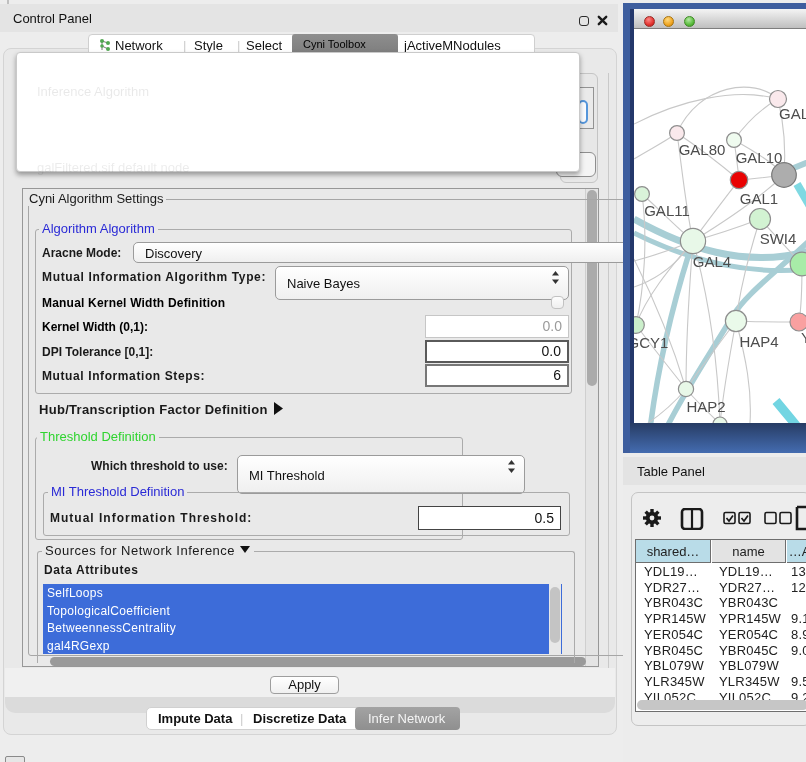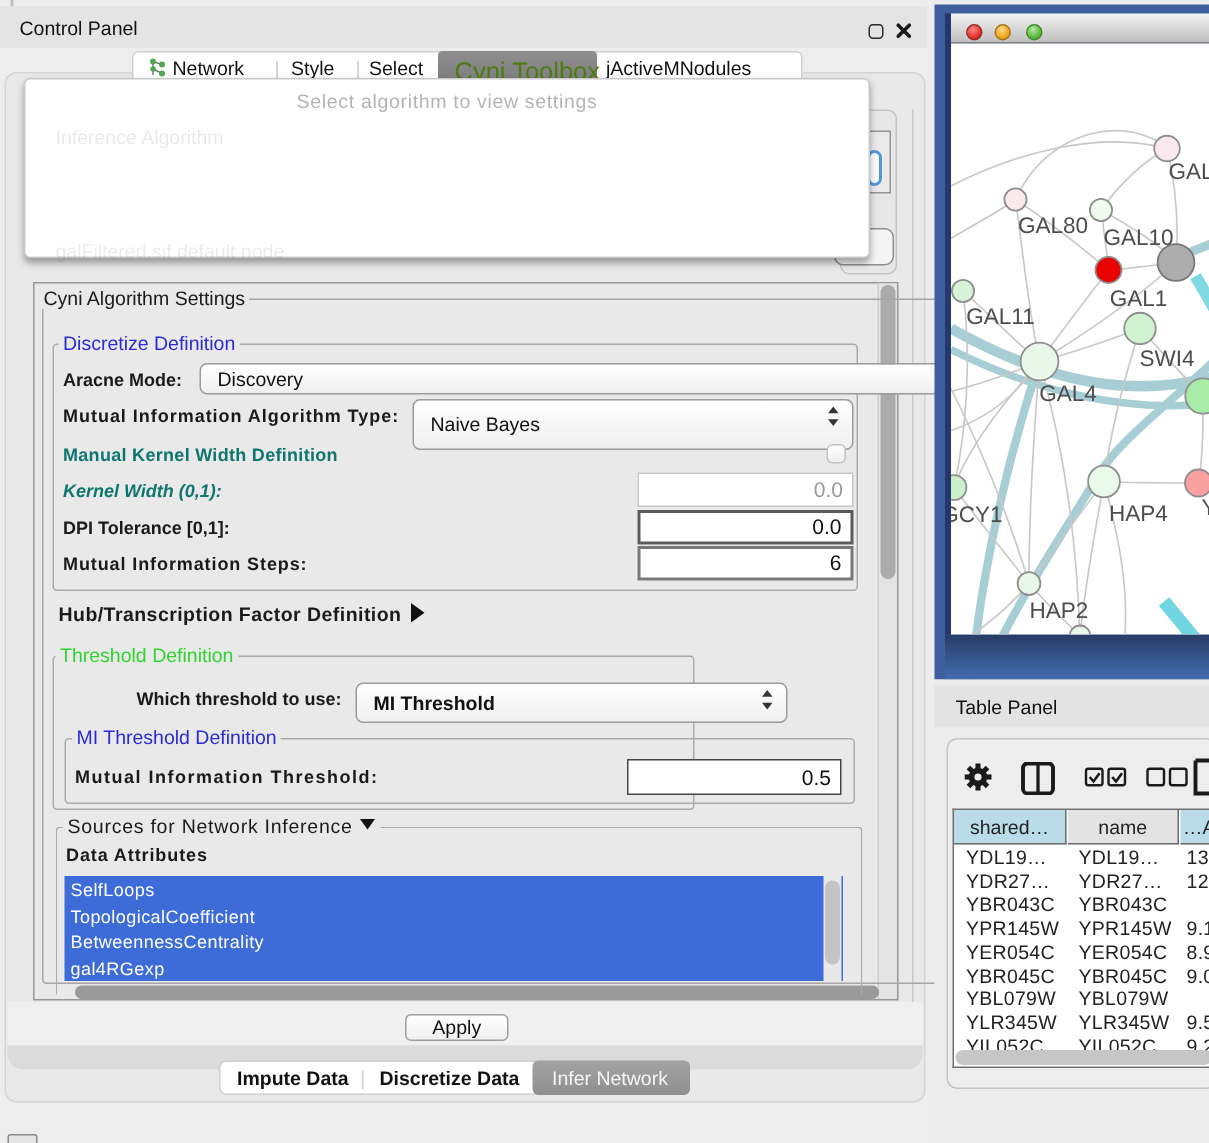--- a/index.html
+++ b/index.html
@@ -1,20 +1,20 @@
 <!DOCTYPE html>
 <html><head>
 <meta charset="utf-8">
 <style>
 * { margin:0; padding:0; box-sizing:border-box; }
 html,body { width:806px; height:762px; background:#EDEDED; font-family:"Liberation Sans", sans-serif; overflow:hidden; position:relative; }
 .a { position:absolute; }
 .b { font-weight:bold; }
 .lbl { font-size:12px; font-weight:bold; color:#1A1A1A; white-space:nowrap; }
-.dis { color:#0f766e; }
+.dis { color:#000000; }
 .grp { position:absolute; border:1px solid #ABABAB; border-radius:3px; }
 .gt { position:absolute; top:-9px; left:7px; background:#E9E9E9; padding:0 3px; font-size:13px; white-space:nowrap; }
 .combo { position:absolute; background:linear-gradient(#FFFFFF,#EFEFEF); border:1px solid #9B9B9B; border-radius:5px; font-size:13px; color:#111; }
 .combo span.tx { position:absolute; left:11px; top:50%; transform:translateY(-50%); }
 .tf { position:absolute; background:#FFF; font-size:14px; color:#111; text-align:right; padding-right:6px; white-space:nowrap; }
 </style>
 </head>
 <body>
 
 <div class="a" style="left:7px;top:0;width:2px;height:4px;background:#BFBFBF;"></div>
@@ -35,78 +35,78 @@
  <circle cx="4" cy="3" r="2" fill="#52A852"></circle>
     <circle cx="10" cy="5" r="2" fill="#52A852"></circle>
     <circle cx="4" cy="8" r="1.8" fill="#52A852"></circle>
     <circle cx="10" cy="11" r="2" fill="#52A852"></circle>
 </svg>
 <div class="a" style="left:115px;top:38px;font-size:13px;color:#111;">Network</div>
 <div class="a" style="left:183px;top:38px;color:#CCC;font-size:13px;">|</div>
 <div class="a" style="left:194px;top:38px;font-size:13px;color:#111;">Style</div>
 <div class="a" style="left:237px;top:38px;color:#CCC;font-size:13px;">|</div>
 <div class="a" style="left:246px;top:38px;font-size:13px;color:#111;">Select</div>
-<div class="a" style="left:303px;top:38px;font-size:17px;color:#4d7c0f;text-align:center;">Cyni Toolbox</div>
+<div class="a" style="left:303px;top:38px;font-size:11px;color:#000000;text-align:center;">Cyni Toolbox</div>
 <div class="a" style="left:404px;top:38px;font-size:13px;color:#111;">jActiveMNodules</div>
 
 <div class="a" style="left:560px;top:73px;width:38px;height:110px;background:#E7E7E7;border:1px solid #C4C4C4;border-radius:6px;"></div>
 <div class="a" style="left:556px;top:87px;width:38px;height:42px;background:#EAEAEA;border:1px solid #939393;"></div>
 <div class="a" style="left:578px;top:100px;width:10px;height:24px;border:2.5px solid #5596DB;border-radius:6px;background:#FAFCFF;"></div>
 <div class="a" style="left:556px;top:152px;width:40px;height:25px;background:#F4F4F4;border:1px solid #8E8E8E;border-radius:6px;"></div>
 <div class="a" style="left:608px;top:73px;width:1px;height:630px;background:#C9C9C9;"></div>
 
 <div class="a" style="left:22px;top:188px;width:577px;height:479px;background:#E9E9E9;border:1px solid #979797;"></div>
 
 <div class="a" style="left:585px;top:189px;width:13px;height:477px;background:#E4E4E4;border-left:1px solid #CFCFCF;"></div>
 <div class="a" style="left:586.5px;top:190px;width:10px;height:196px;background:#ABABAB;border-radius:5px;"></div>
 
 <div class="a" style="left:50px;top:657px;width:536px;height:9px;background:#9A9A9A;border-radius:5px;"></div>
 
 <div class="grp" style="left:28px;top:199px;width:623px;height:457px;border-color:#A6A6A6;">
   <span class="gt" style="color:#1A1A1A;left:-3px;">Cyni Algorithm Settings</span>
 </div>
 
 <div class="grp" style="left:35px;top:229px;width:537px;height:165px;">
-  <span class="gt" style="color:#2A2AD6;left:3px;">Discretize Definition</span>
+  <span class="gt" style="color:#2A2AD6;left:3px;">Algorithm Algorithm</span>
 </div>
 <div class="lbl a" style="left:42px;top:246px;">Aracne Mode:</div>
 <div class="combo" style="left:133px;top:242px;width:524px;height:21px;">
     <span class="tx">Discovery</span>
   <svg style="position:absolute;right:8px;top:3px;" width="9" height="15" viewBox="0 0 9 15">
       <path d="M4.5 1 L8 5.5 L1 5.5 Z" fill="#333"></path>
       <path d="M4.5 14 L1 9.5 L8 9.5 Z" fill="#333"></path>
     </svg>
 </div>
 <div class="lbl a" style="left:42px;top:270px;letter-spacing:0.65px;">Mutual Information Algorithm Type:</div>
 <div class="combo" style="left:275px;top:266px;width:294px;height:34px;">
     <span class="tx">Naive Bayes</span>
   <svg style="position:absolute;right:8px;top:3px;" width="9" height="15" viewBox="0 0 9 15">
       <path d="M4.5 1 L8 5.5 L1 5.5 Z" fill="#333"></path>
       <path d="M4.5 14 L1 9.5 L8 9.5 Z" fill="#333"></path>
     </svg>
 </div>
 <div class="lbl dis a" style="left:42px;top:296px;letter-spacing:0.2px;">Manual Kernel Width Definition</div>
 <div class="a" style="left:551px;top:296px;width:13px;height:13px;background:linear-gradient(#FDFDFD,#EFEFEF);border:1px solid #C2C2C2;border-radius:4px;"></div>
-<div class="lbl dis a" style="left:42px;top:320px;font-style:italic;">Kernel Width (0,1):</div>
+<div class="lbl dis a" style="left:42px;top:320px;">Kernel Width (0,1):</div>
 <div class="tf" style="left:425px;top:315px;width:144px;height:23px;border:1px solid #C6C6C6;color:#9B9B9B;line-height:21px;">0.0</div>
 <div class="lbl a" style="left:42px;top:345px;">DPI Tolerance [0,1]:</div>
 <div class="tf" style="left:425px;top:340px;width:144px;height:23px;border:2px solid #5A5A5A;line-height:19px;">0.0</div>
 <div class="lbl a" style="left:42px;top:369px;letter-spacing:0.6px;">Mutual Information Steps:</div>
 <div class="tf" style="left:425px;top:364px;width:144px;height:23px;border:2px solid #777;line-height:19px;">6</div>
 
 <div class="lbl a" style="left:39px;top:402px;font-size:13px;letter-spacing:0.3px;">Hub/Transcription Factor Definition</div>
 <svg class="a" style="left:273px;top:401px;" width="11" height="15" viewBox="0 0 11 15">
     <path d="M1 1 L10 7.5 L1 14 Z" fill="#111"></path>
   </svg>
 
 <div class="grp" style="left:35px;top:437px;width:428px;height:103px;">
   <span class="gt" style="color:#2FD42F;left:1px;">Threshold Definition</span>
 </div>
 <div class="lbl a" style="left:91px;top:459px;">Which threshold to use:</div>
-<div class="combo" style="left:237px;top:455px;width:288px;height:27px;font-weight:bold;">
+<div class="combo" style="left:237px;top:455px;width:288px;height:39px;">
     <span class="tx">MI Threshold</span>
   <svg style="position:absolute;right:8px;top:3px;" width="9" height="15" viewBox="0 0 9 15">
       <path d="M4.5 1 L8 5.5 L1 5.5 Z" fill="#333"></path>
       <path d="M4.5 14 L1 9.5 L8 9.5 Z" fill="#333"></path>
     </svg>
 </div>
 <div class="grp" style="left:43px;top:492px;width:527px;height:44px;">
   <span class="gt" style="color:#2A2AD6;left:4px;">MI Threshold Definition</span>
 </div>
 <div class="lbl a" style="left:50px;top:511px;letter-spacing:1px;">Mutual Information Threshold:</div>
@@ -275,16 +275,15 @@
   <div style="position:absolute;left:151px;top:0;width:25px;height:23px;background:#B9DCE8;border-bottom:1px solid #6E6E6E;text-align:center;font-size:13px;line-height:23px;color:#222;">…A</div>
   <div style="position:absolute;left:0;top:24px;font-size:13px;color:#222;line-height:15.7px;letter-spacing:0.2px;">
     <div style="position:absolute;left:8px;width:90px;">YDL19…<br>YDR27…<br>YBR043C<br>YPR145W<br>YER054C<br>YBR045C<br>YBL079W<br>YLR345W<br>YIL052C</div>
     <div style="position:absolute;left:83px;width:90px;">YDL19…<br>YDR27…<br>YBR043C<br>YPR145W<br>YER054C<br>YBR045C<br>YBL079W<br>YLR345W<br>YIL052C</div>
     <div style="position:absolute;left:155px;width:40px;">13…<br>12…<br>&nbsp;<br>9.1<br>8.9<br>9.0<br>&nbsp;<br>9.5<br>9.2</div>
   </div>
   <div style="position:absolute;left:1px;top:160px;width:171px;height:10px;background:#C6C6C6;border-radius:5px;"></div>
 </div>
 
 <div class="a" style="left:16px;top:52px;width:564px;height:120px;background:#FFF;border:1px solid #C9C9C9;border-radius:4px;box-shadow:0 3px 5px rgba(0,0,0,0.35);z-index:50;">
-  <div style="position:absolute;left:0;top:7px;width:100%;text-align:center;font-size:13px;color:#B4B4B4;letter-spacing:0.45px;">Select algorithm to view settings</div>
   <div style="position:absolute;left:20px;top:31px;font-size:13px;color:rgba(0,0,0,0.09);">Inference Algorithm</div>
     <div style="position:absolute;left:20px;top:107px;font-size:13px;color:rgba(0,0,0,0.08);">galFiltered.sif default node</div>
 </div>
 
 </body></html>

